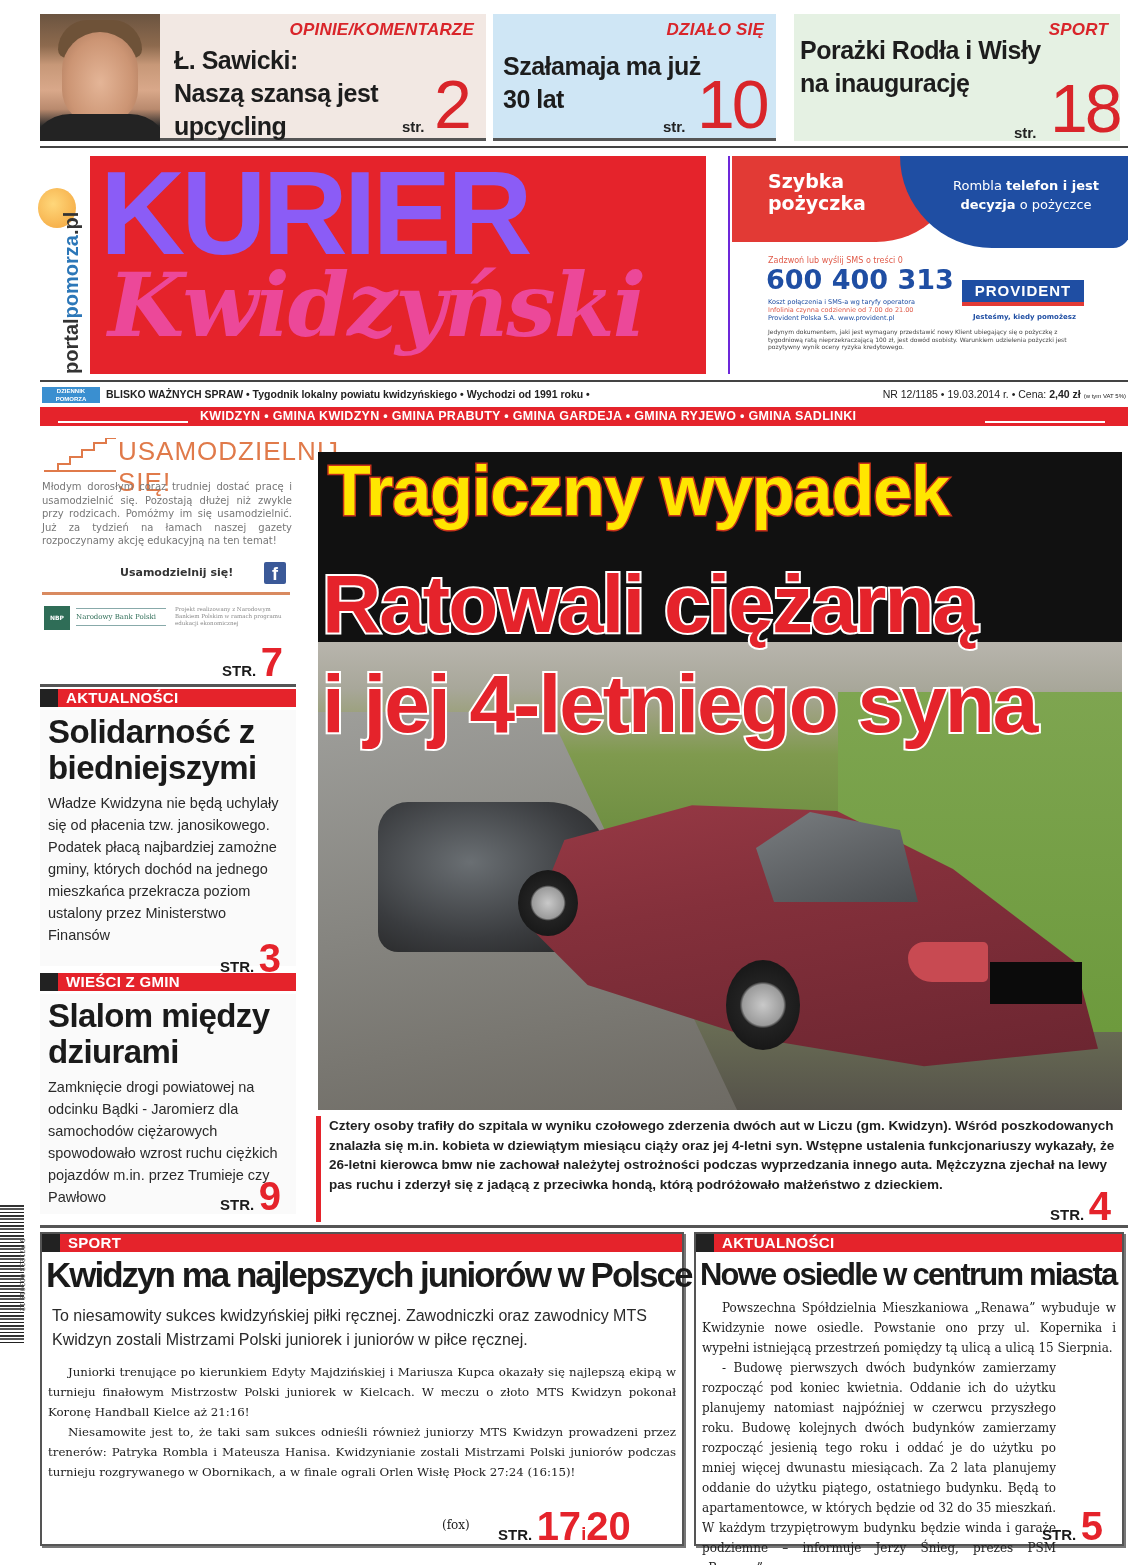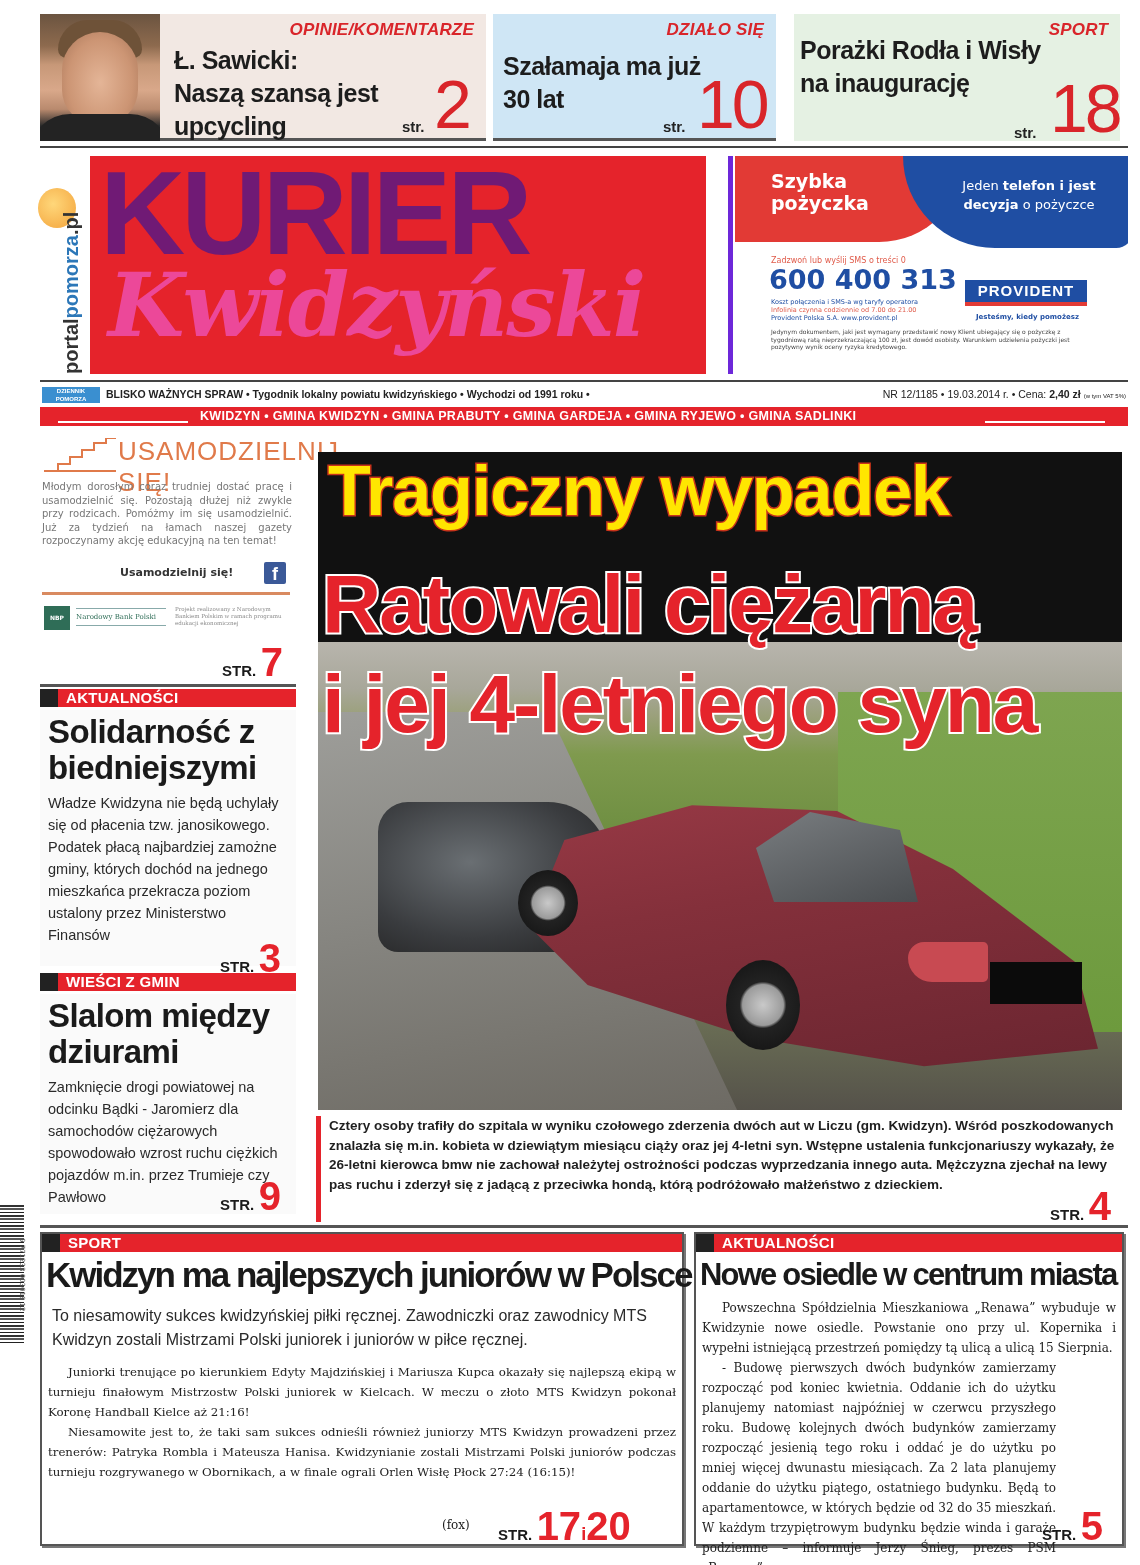--- a/index.html
+++ b/index.html
@@ -13,29 +13,29 @@
   .teaser .str { position: absolute; font-family: "Liberation Sans", sans-serif; font-weight: bold; font-size: 15px; color: #222; }
   .teaser .num { position: absolute; font-family: "Liberation Sans", sans-serif; color: #d9252a; font-size: 68px; line-height: 68px; letter-spacing: -3px; }
 
   .photo-face { position: absolute; left: 0; top: 0; width: 120px; height: 127px; background: linear-gradient(180deg,#6b5440 0%, #8d6a4e 25%, #c79878 40%, #d9a88a 60%, #b98a6e 75%, #2b2b2b 88%, #1b1b1b 100%); overflow: hidden; }
   .photo-face .head { position: absolute; left: 22px; top: 18px; width: 76px; height: 92px; border-radius: 40px 40px 36px 36px; background: radial-gradient(ellipse at 50% 55%, #e4b597 0%, #cc9574 60%, #a67457 100%); }
   .photo-face .hair { position: absolute; left: 18px; top: 6px; width: 84px; height: 38px; border-radius: 42px 42px 12px 12px; background: #6e5238; }
   .photo-face .shoulders { position: absolute; left: -10px; top: 100px; width: 140px; height: 40px; border-radius: 60px 60px 0 0; background: #232323; }
 
   
   .mast-red { position: absolute; left: 90px; top: 156px; width: 616px; height: 218px; background: #e5232b; }
-  .mast-kurier { position: absolute; left: 100px; top: 148px; font-family: "Liberation Sans", sans-serif; font-weight: bold; font-size: 118px; letter-spacing: -4px; color: #701a75; line-height: 130px; }
+  .mast-kurier { position: absolute; left: 100px; top: 148px; font-family: "Liberation Sans", sans-serif; font-weight: bold; font-size: 118px; letter-spacing: -4px; color: #8b5cf6; line-height: 130px; }
   .mast-kwid { position: absolute; left: 108px; top: 255px; font-family: "DejaVu Serif", serif; font-weight: bold; font-style: italic; font-size: 88px; color: #ec4899; letter-spacing: -2px; line-height: 100px; }
   .portal { position: absolute; left: 36px; top: 160px; width: 44px; height: 212px; }
   .portal .txt { position: absolute; left: 24px; top: 214px; transform: rotate(-90deg); transform-origin: 0 0; font-family: "Liberation Sans", sans-serif; font-weight: bold; font-size: 20px; white-space: nowrap; color: #333; }
   .portal .txt span.b { color: #2c77b8; }
   .portal .sun { position: absolute; left: 2px; top: 28px; width: 38px; height: 40px; border-radius: 50%; background: radial-gradient(circle at 40% 40%, #ffd77a, #f3a33b); }
 
   
-  .ad { position: absolute; left: 728px; top: 156px; width: 400px; height: 218px; background: #fff; border-left: 5px solid #6d28d9; overflow: hidden; }
+  .ad { position: absolute; left: 728px; top: 156px; width: 400px; height: 218px; background: #fff; border-left: 2px solid #6d28d9; overflow: hidden; }
   .ad .red { position: absolute; left: 2px; top: 0; width: 230px; height: 86px; background: #e23a35; border-radius: 0 0 90px 0; }
   .ad .blue { position: absolute; left: 170px; top: 0; width: 230px; height: 92px; background: #1f4ea3; border-radius: 0 0 20px 110px; }
   .ad .t1 { position: absolute; left: 38px; top: 14px; color: #fff; font-weight: bold; font-size: 19px; line-height: 22px; font-family: "DejaVu Sans", sans-serif; }
   .ad .t2 { position: absolute; left: 206px; top: 20px; color: #fff; font-size: 13px; line-height: 19px; width: 180px; text-align: center; }
   .ad .t2 b { font-weight: bold; }
   .ad .call { position: absolute; left: 38px; top: 100px; color: #e05b4a; font-size: 8px; }
   .ad .phone { position: absolute; left: 36px; top: 108px; color: #1f4ea3; font-weight: bold; font-size: 27px; letter-spacing: 0px; }
   .ad .small1 { position: absolute; left: 38px; top: 142px; color: #1f4ea3; font-size: 6.5px; width: 175px; line-height: 8px; }
   .ad .small1 .red2 { color: #e05b4a; }
   .ad .prov { position: absolute; left: 232px; top: 124px; width: 122px; height: 26px; background: #1f4ea3; border-bottom: 4px solid #e23a35; color: #fff; text-align: center; font-family: "Liberation Sans", sans-serif; font-size: 15px; font-weight: bold; letter-spacing: 1px; line-height: 22px; }
@@ -149,21 +149,21 @@
 </div>
 <div class="mast-red"></div>
 <div class="mast-kurier">KURIER</div>
 <div class="mast-kwid">Kwidzyński</div>
 
 <div class="ad">
   <div class="red"></div>
   <div class="blue"></div>
   <div class="t1" style="width:120px;">Szybka pożyczka</div>
   <div class="t2">
-    <span>Jeden </span><b>telefon i jest</b><br>
+    <span>Rombla </span><b>telefon i jest</b><br>
     <b>decyzja</b><span> o pożyczce</span>
   </div>
   <div class="call">Zadzwoń lub wyślij SMS o treści 0</div>
   <div class="phone">600 400 313</div>
   <div class="small1">
     <div>Koszt połączenia i SMS-a wg taryfy operatora</div>
     <div class="red2">Infolinia czynna codziennie od 7.00 do 21.00</div>
     <div>Provident Polska S.A.          www.provident.pl</div>
   </div>
   <div class="prov">PROVIDENT</div>

